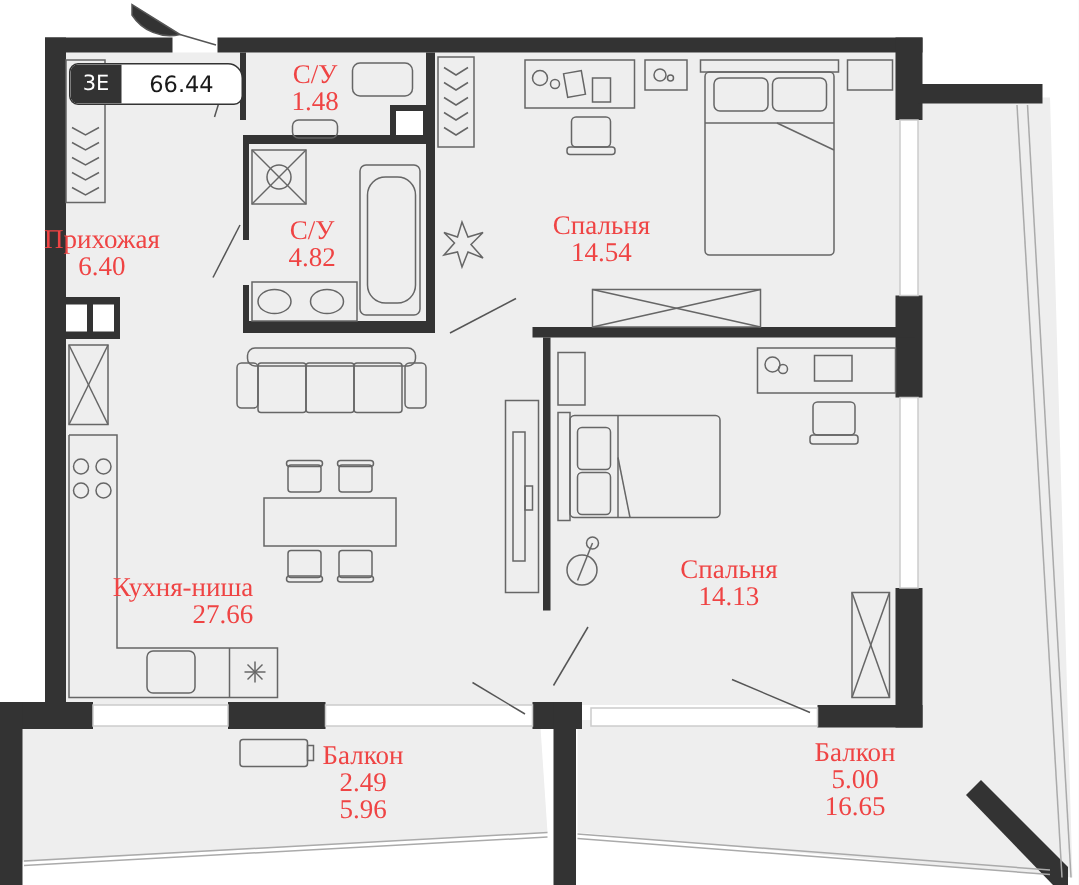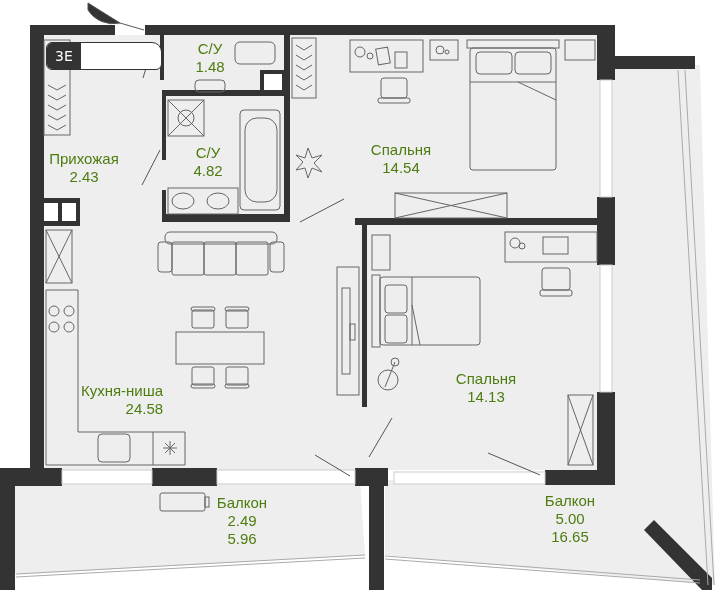--- a/index.html
+++ b/index.html
@@ -1,18 +1,18 @@
 <!DOCTYPE html>
 <html><head>
 <meta charset="utf-8">
 <style>
   html, body { margin:0; padding:0; background:#ffffff; }
   body { width:719px; height:590px; position:relative; overflow:hidden; font-family:"Liberation Sans", sans-serif; }
   svg { position:absolute; left:0; top:0; }
-  .lbl { position:absolute; text-align:center; color:#4d7c0f; font-family:Liberation Sans, sans-serif; font-size:15px; line-height:18px; transform:translateX(-50%); white-space:nowrap; }
+  .lbl { position:absolute; text-align:center; color:#ef4444; font-family:Liberation Serif, serif; font-size:18px; line-height:18px; transform:translateX(-50%); white-space:nowrap; }
   .badge { position:absolute; left:46px; top:42px; height:26px; width:114px; display:flex; border:1px solid #333; border-radius:6px 10px 6px 6px; background:#fff; overflow:hidden; font-family:"DejaVu Sans", sans-serif; }
   .badge .code { background:#333; color:#fff; width:34px; display:flex; align-items:center; justify-content:center; font-size:14px; }
   .badge .area { flex:1; display:flex; align-items:center; justify-content:center; font-size:15px; color:#1a1a1a; }
 </style>
 </head>
 <body>
 
 <svg width="719" height="590" viewBox="0 0 719 590">
 
   <g fill="#eeeeee">
@@ -198,45 +198,46 @@
     <line x1="568" y1="395" x2="593" y2="465"></line>
       <line x1="593" y1="395" x2="568" y2="465"></line>
 
     <rect x="160" y="493" width="45" height="18" rx="2"></rect>
     <rect x="205" y="497" width="4" height="10"></rect>
   </g>
 </svg>
 
 <div class="badge">
   <div class="code">3E</div>
-</div>
-
-<div class="lbl" style="left:84px; top:150px;">
+  <div class="area">66.44</div>
+</div>
+
+<div class="lbl" style="left:68px; top:150px;">
   <div>Прихожая</div>
-  <div>2.43</div>
+  <div>6.40</div>
 </div>
 
 <div class="lbl" style="left:210px; top:40px;">
   <div>С/У</div>
   <div>1.48</div>
 </div>
 
 <div class="lbl" style="left:208px; top:144px;">
   <div>С/У</div>
   <div>4.82</div>
 </div>
 
 <div class="lbl" style="left:401px; top:141px;">
   <div>Спальня</div>
   <div>14.54</div>
 </div>
 
 <div class="lbl" style="left:122px; top:382px;text-align:right;">
   <div>Кухня-ниша</div>
-  <div>24.58</div>
+  <div>27.66</div>
 </div>
 
 <div class="lbl" style="left:486px; top:370px;">
   <div>Спальня</div>
   <div>14.13</div>
 </div>
 
 <div class="lbl" style="left:242px; top:494px;">
   <div>Балкон</div>
   <div>2.49</div>

